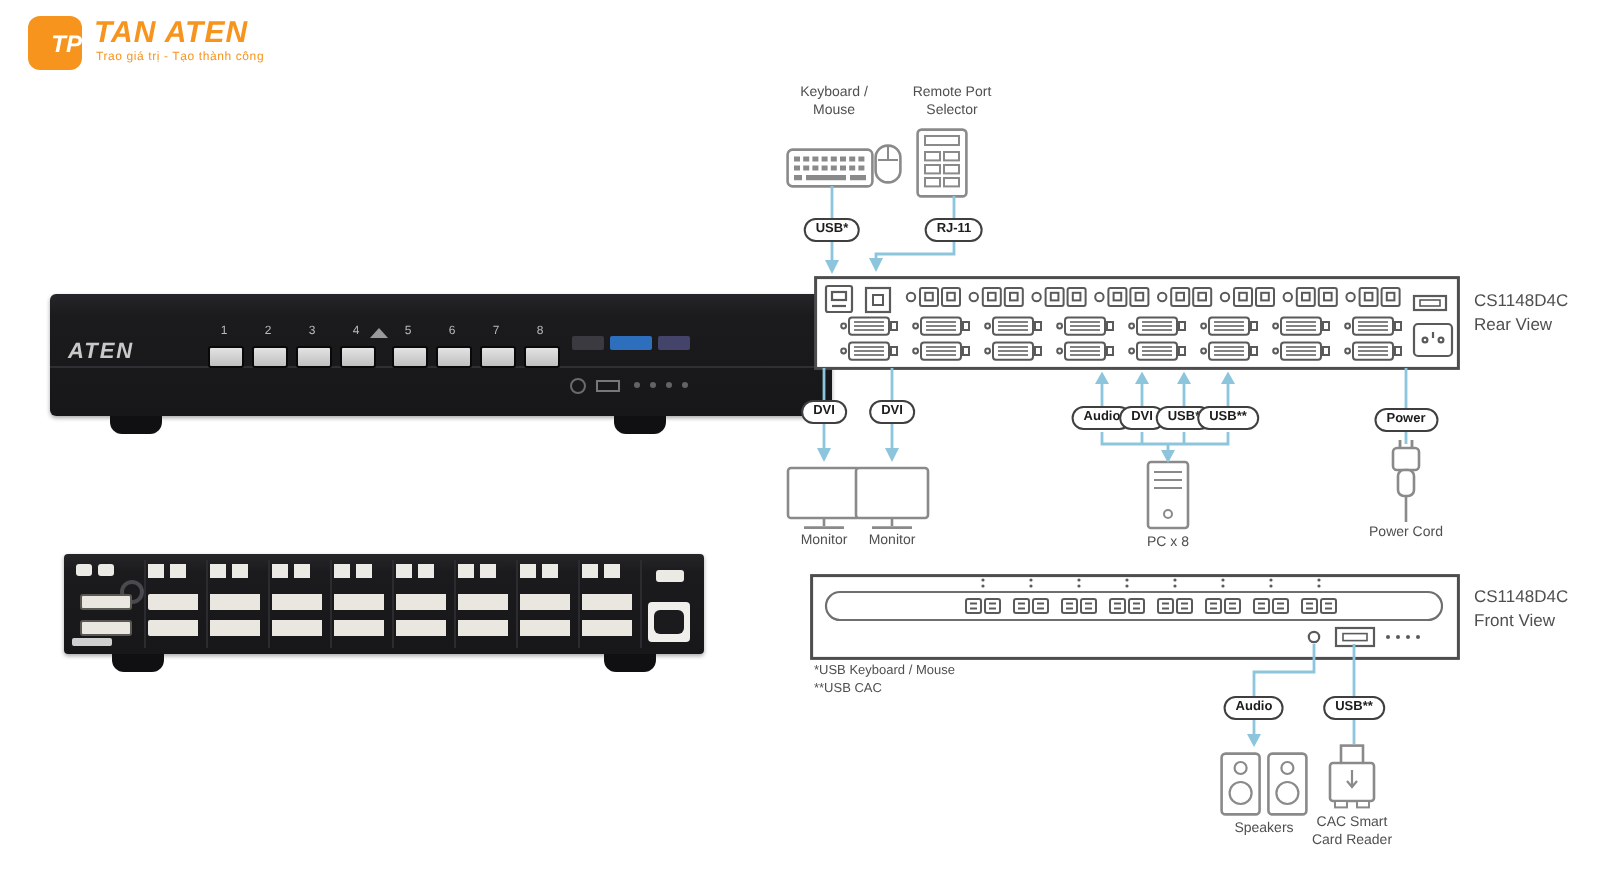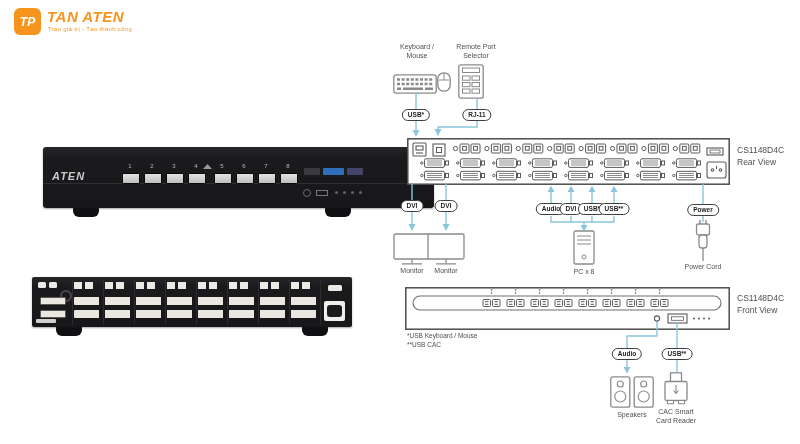--- a/index.html
+++ b/index.html
@@ -1,21 +1,21 @@
 <!DOCTYPE html>
 <html><head>
 <meta charset="utf-8">
 <style>
   html,body{margin:0;padding:0;background:#fff;}
   #stage{position:relative;width:800px;height:444px;background:#fff;overflow:hidden;
          font-family:"Liberation Sans","DejaVu Sans",sans-serif;color:#555;}
   .abs{position:absolute;}
   
   .logo-mark{left:14px;top:8px;width:27px;height:27px;background:#F7941D;border-radius:6px;
-             display:flex;align-items:center;justify-content:center;color:#fff;
+             display:flex;align-items:center;justify-content:flex-end;color:#fff;
              font-weight:bold;font-style:italic;font-size:12px;}
   .logo-name{left:47px;top:8px;font-size:15px;font-weight:bold;font-style:italic;
              color:#F7941D;letter-spacing:.5px;}
   .logo-tagline{left:48px;top:26px;font-size:6px;color:#F7941D;letter-spacing:.3px;}
   
   .lbl{font-size:7px;color:#4f4f4f;text-align:center;white-space:pre-line;line-height:1.35;}
   .view-title{font-size:8.5px;color:#4f4f4f;white-space:pre-line;line-height:1.4;text-align:left;}
   .badge{position:absolute;transform:translateX(-50%);background:#fff;border:1px solid #3f3f3f;
          border-radius:8px;font-size:6.5px;font-weight:bold;color:#1d1d1d;
          padding:1.5px 5px;line-height:1;white-space:nowrap;z-index:6;}
@@ -39,21 +39,21 @@
 <body>
 
 <div id="stage">
 
   <div class="abs logo-mark">
     <span>TP</span>
   </div>
   <div class="abs logo-name">TAN ATEN</div>
   <div class="abs logo-tagline">Trao giá trị - Tạo thành công</div>
 
-  <div class="abs device" style="left:43px;top:147px;width:391px;height:61px;">
+  <div class="abs device" style="left:25px;top:147px;width:391px;height:61px;">
     <div class="foot" style="left:30px;bottom:-9px;width:26px;height:9px;"></div>
     <div class="foot" style="left:282px;bottom:-9px;width:26px;height:9px;"></div>
     <div class="abs" style="left:0;top:36px;width:100%;height:1px;background:#2e2e33;"></div>
     <div class="aten-logo" style="left:9px;top:23px;">ATEN</div>
 
     <div class="pnum" style="left:77px;top:16px;">1</div>
     <div class="pnum" style="left:99px;top:16px;">2</div>
     <div class="pnum" style="left:121px;top:16px;">3</div>
     <div class="pnum" style="left:143px;top:16px;">4</div>
     <div class="pnum" style="left:169px;top:16px;">5</div>

